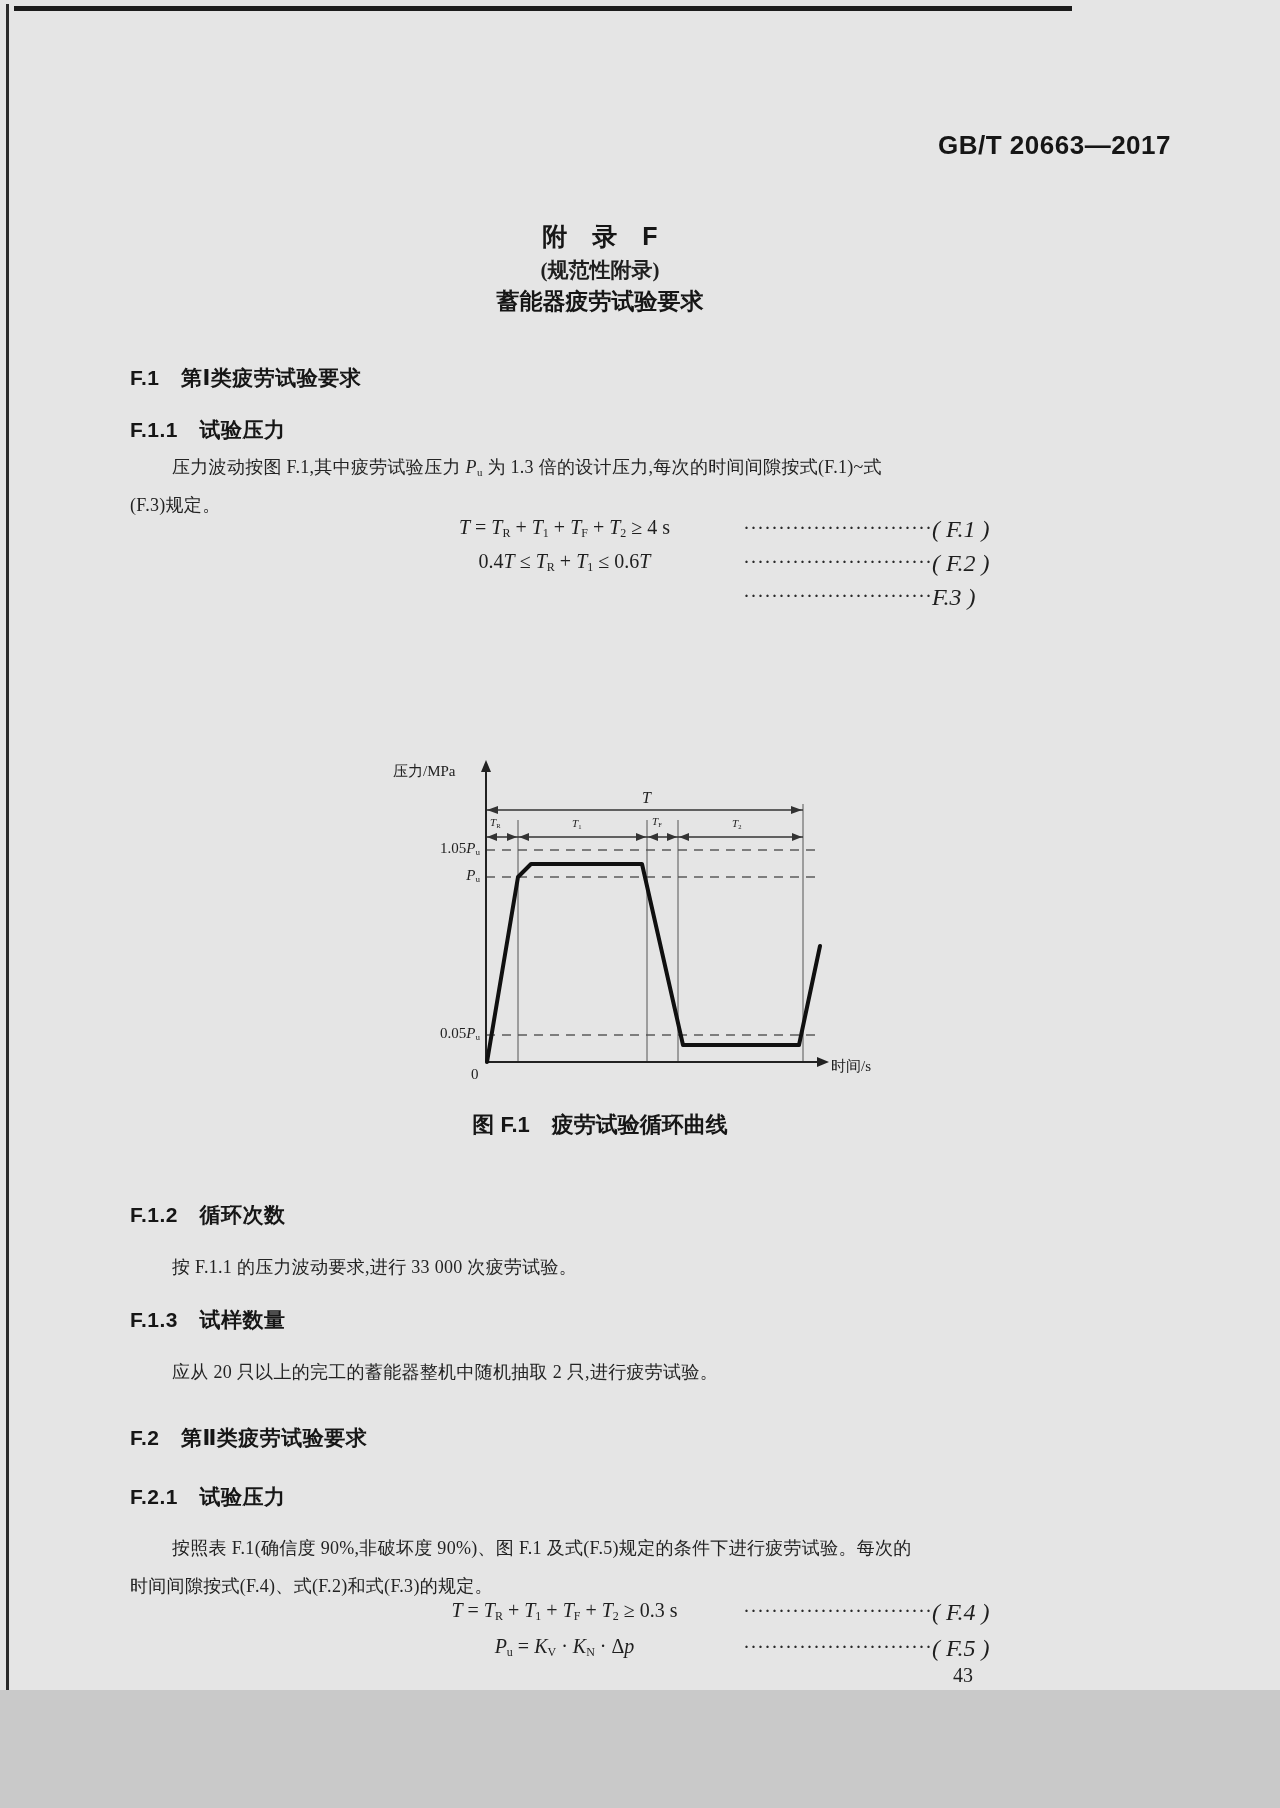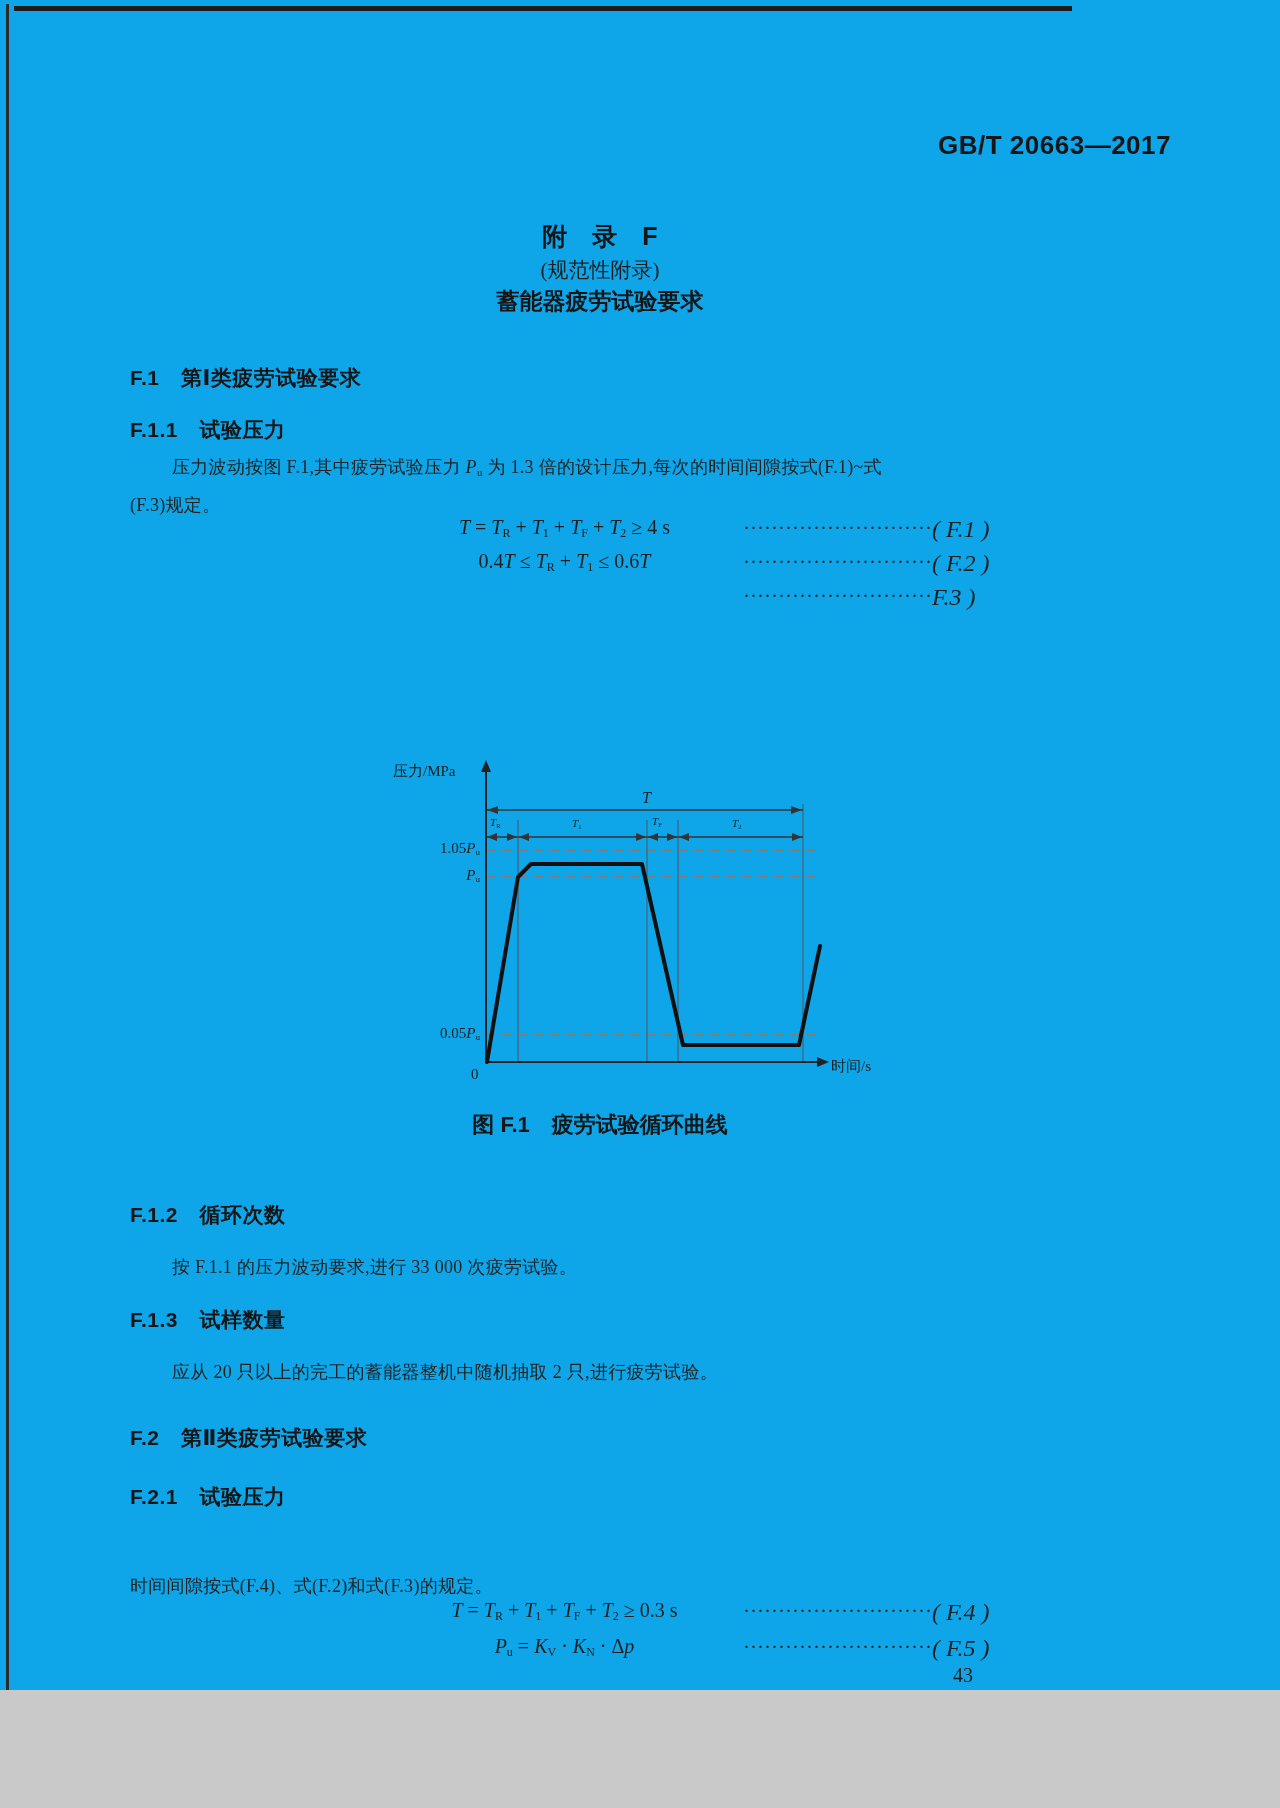--- a/index.html
+++ b/index.html
@@ -1,25 +1,25 @@
 <!DOCTYPE html>
 <html><head>
 <meta charset="utf-8">
 <style>
   html,body{margin:0;padding:0;}
   body{width:1280px;background:#ffffff;}
-  .page{position:relative;width:1280px;height:1808px;background:#0ea5e9;overflow:hidden;
+  .page{position:relative;width:1280px;height:1808px;background:#e5e5e5;overflow:hidden;
         font-family:"Liberation Serif","DejaVu Serif",serif;color:#1f1f1f;}
   .scan-top{position:absolute;left:14px;top:6px;width:1058px;height:5px;background:#1c1c1c;}
   .scan-left{position:absolute;left:6px;top:4px;width:3px;height:1686px;background:#2b2b2b;}
   .doc-number{position:absolute;left:938px;top:130px;width:300px;font-family:"Liberation Sans","DejaVu Sans",sans-serif;
         font-weight:700;font-size:26px;letter-spacing:.5px;color:#161616;}
   .centered{position:absolute;left:0;width:1200px;text-align:center;}
   .apx-title{top:220px;font-family:"Liberation Sans","DejaVu Sans",sans-serif;font-weight:700;font-size:25px;color:#161616;}
-  .apx-sub{top:256px;font-size:21px;font-weight:400;}
+  .apx-sub{top:256px;font-size:21px;font-weight:700;}
   .apx-name{top:286px;font-family:"Liberation Sans","DejaVu Sans",sans-serif;font-weight:700;font-size:23px;color:#161616;}
   .h1,.h2{position:absolute;left:130px;font-family:"Liberation Sans","DejaVu Sans",sans-serif;
         font-weight:700;font-size:21px;color:#161616;letter-spacing:.5px;}
   .para{position:absolute;font-size:18px;letter-spacing:.3px;color:#232323;}
   .frow{position:absolute;left:137px;width:885px;height:30px;}
   .expr{position:absolute;left:0;width:855px;text-align:center;font-size:20px;white-space:nowrap;}
   .expr i,.figlab i,.para i{font-style:italic;font-family:"Liberation Serif","DejaVu Serif",serif;}
   sub{font-size:0.6em;vertical-align:-0.25em;}
   .dots{position:absolute;left:607px;top:4px;width:188px;overflow:hidden;white-space:nowrap;
         font-weight:700;font-size:15px;letter-spacing:2px;color:#2a2a2a;}
@@ -128,20 +128,21 @@
 
   <div class="h2" style="top:1201px;">F.1.2　循环次数</div>
   <div class="para" style="left:172px;top:1255px;">按 F.1.1 的压力波动要求,进行 33 000 次疲劳试验。</div>
 
   <div class="h2" style="top:1306px;">F.1.3　试样数量</div>
   <div class="para" style="left:172px;top:1360px;">应从 20 只以上的完工的蓄能器整机中随机抽取 2 只,进行疲劳试验。</div>
 
   <div class="h1" style="top:1424px;">F.2　第Ⅱ类疲劳试验要求</div>
   <div class="h2" style="top:1483px;">F.2.1　试验压力</div>
 
+  <div class="para" style="left:172px;top:1536px;">按照表 F.1(确信度 90%,非破坏度 90%)、图 F.1 及式(F.5)规定的条件下进行疲劳试验。每次的</div>
   <div class="para" style="left:130px;top:1574px;">时间间隙按式(F.4)、式(F.2)和式(F.3)的规定。</div>
 
   <div class="frow" style="top:1599px;">
     <span class="expr"><i>T</i> = <i>T</i><sub>R</sub> + <i>T</i><sub>1</sub> + <i>T</i><sub>F</sub> + <i>T</i><sub>2</sub> ≥ 0.3 s</span>
     <span class="dots">·······································································</span>
     <span class="flabel">( F.4 )</span>
   </div>
   <div class="frow" style="top:1635px;">
     <span class="expr"><i>P</i><sub>u</sub> = <i>K</i><sub>V</sub> · <i>K</i><sub>N</sub> · Δ<i>p</i></span>
     <span class="dots">·······································································</span>

